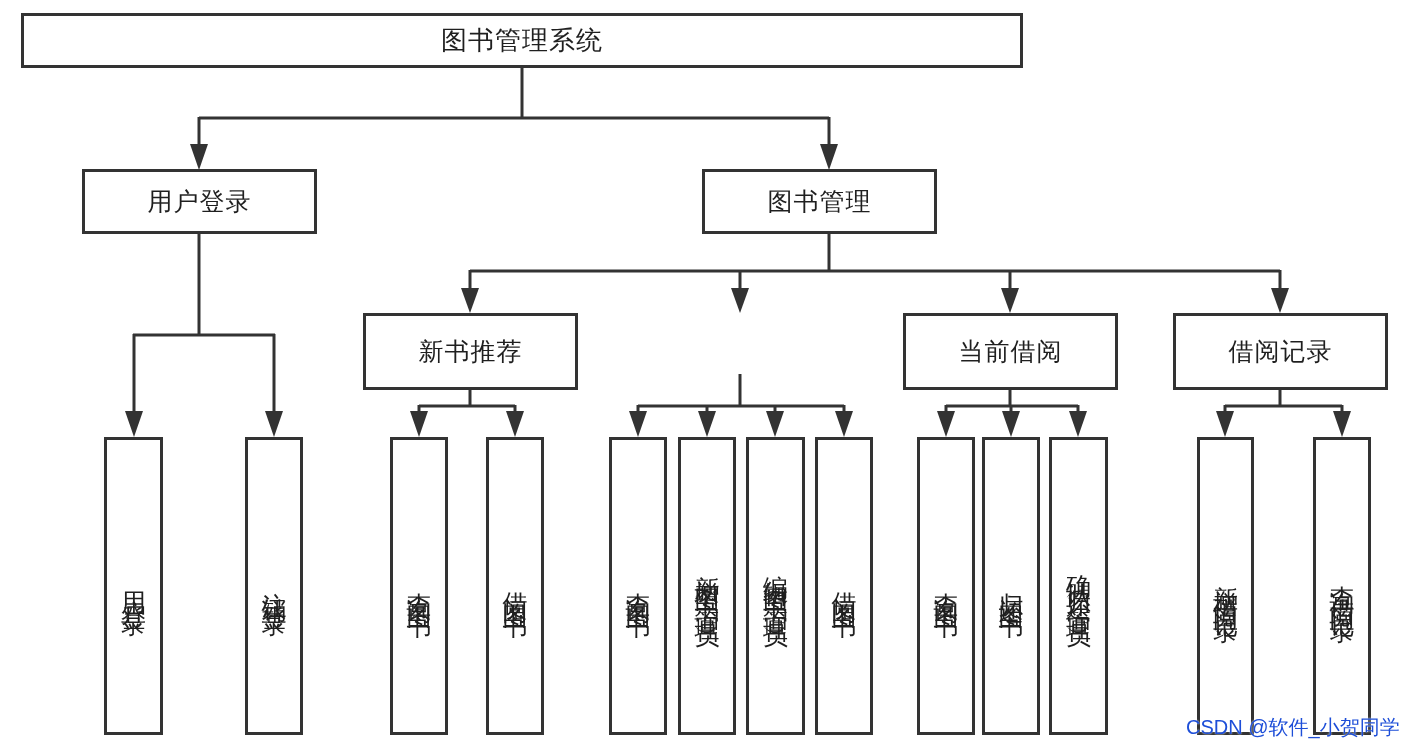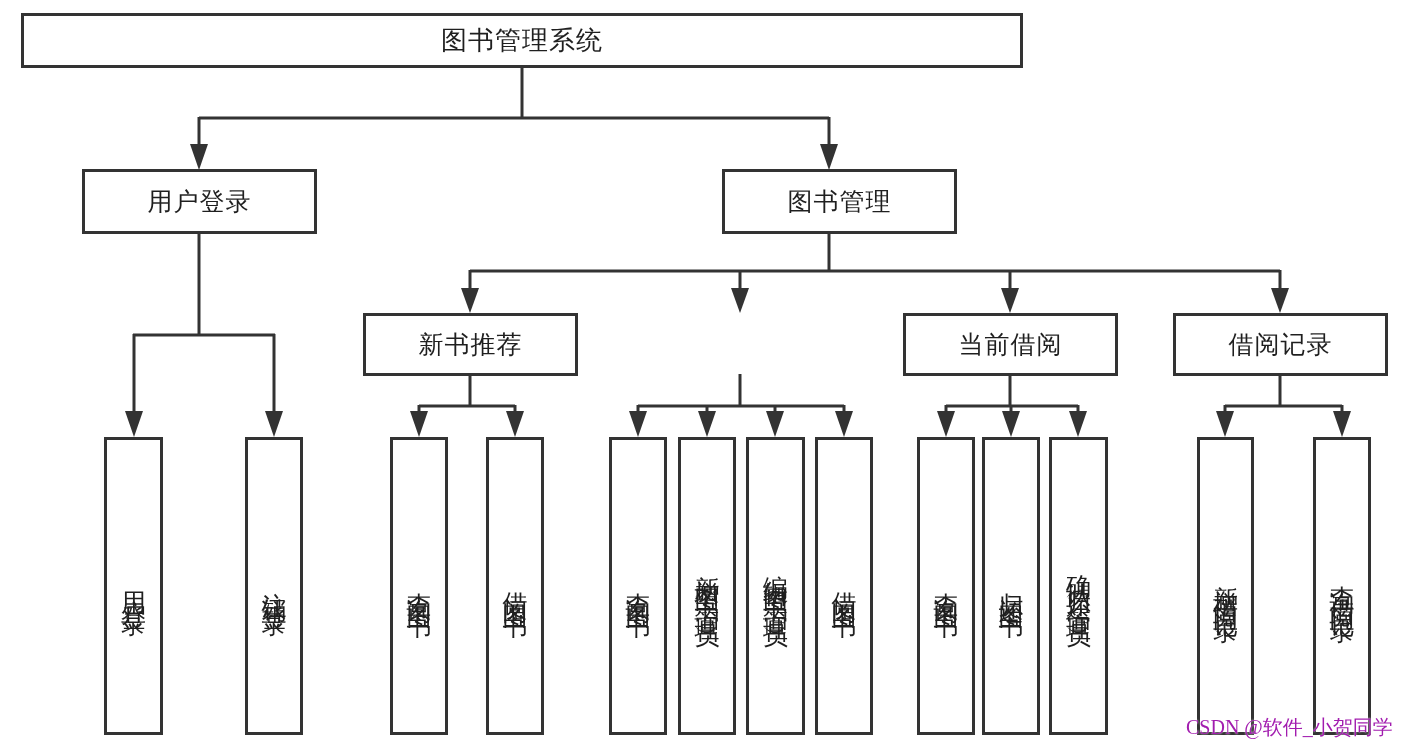--- a/index.html
+++ b/index.html
@@ -1,21 +1,21 @@
 <!DOCTYPE html>
 <html><head>
 <meta charset="utf-8">
 <style>
   html, body { margin: 0; padding: 0; background: #ffffff; }
   .stage {
     position: relative;
     width: 1405px;
     height: 747px;
     background: #ffffff;
-    font-family: Liberation Serif, serif;
+    font-family: Liberation Sans, sans-serif;
     color: #1f1f1f;
     overflow: hidden;
   }
   svg.connectors {
     position: absolute;
     left: 0; top: 0;
     width: 1405px; height: 747px;
   }
   svg.connectors line, svg.connectors polyline {
     stroke: #333333;
@@ -37,36 +37,36 @@
     text-align: center;
   }
   .box .hlabel {
     font-size: 25px;
     letter-spacing: 1px;
     white-space: nowrap;
   }
   .root { left: 21px; top: 13px; width: 1002px; height: 55px; }
   .root .hlabel { font-size: 26px; }
   .lvl2 { top: 169px; width: 235px; height: 65px; }
-  .lvl3 { top: 313px; width: 215px; height: 63px; justify-content: center; }
+  .lvl3 { top: 313px; width: 215px; height: 77px; justify-content: center; }
   .leaf { top: 437px; height: 298px; }
   .vlabel {
     writing-mode: vertical-rl;
     text-orientation: mixed;
     font-size: 25px;
     line-height: 1;
     letter-spacing: 7px;
     white-space: nowrap;
   }
   .watermark {
     position: absolute;
     left: 1186px;
     top: 714px;
     font-size: 20px;
-    color: #a21caf;
+    color: #1d4ed8;
     white-space: nowrap;
     z-index: 10;
     text-shadow: 0 0 2px #ffffff;
   }
 </style>
 </head>
 <body>
 
 <div class="stage">
 
@@ -146,21 +146,21 @@
     </g>
   </svg>
 
   <div class="box root">
     <span class="hlabel">图书管理系统</span>
   </div>
 
   <div class="box lvl2" style="left:82px">
     <span class="hlabel">用户登录</span>
   </div>
-  <div class="box lvl2" style="left:722px">
+  <div class="box lvl2" style="left:702px">
     <span class="hlabel">图书管理</span>
   </div>
 
   <div class="box lvl3" style="left:363px">
     <span class="hlabel">新书推荐</span>
   </div>
   <div class="box lvl3" style="left:1173px">
     <span class="hlabel">借阅记录</span>
   </div>
   <div class="box lvl3" style="left:903px">

